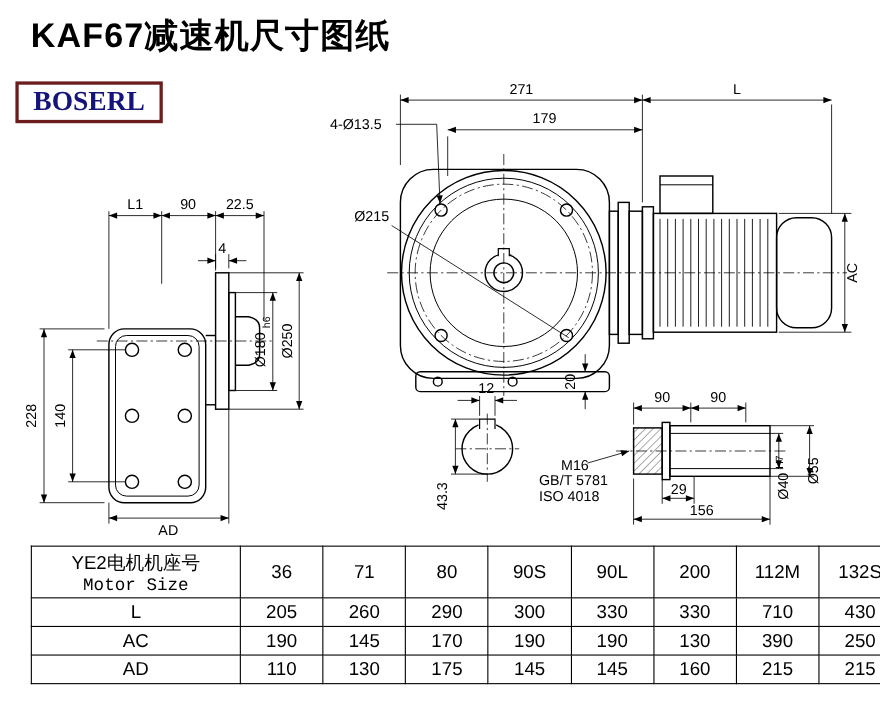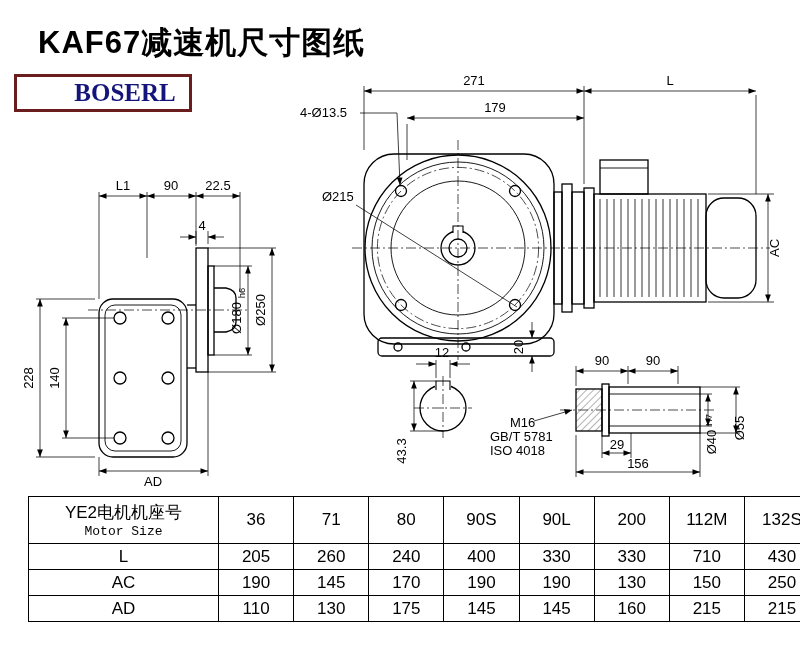--- a/index.html
+++ b/index.html
@@ -1,32 +1,32 @@
 <!DOCTYPE html>
 <html><head>
 <meta charset="utf-8">
 <style>
   html,body { margin:0; padding:0; background:#fff; }
   .page { position:relative; width:800px; height:645px; background:#fff; overflow:hidden;
           font-family:"Liberation Sans", sans-serif; color:#000; }
-  .title { position:absolute; left:26px; top:10px; margin:12px; font-size:31px; font-weight:bold;
+  .title { position:absolute; left:26px; top:10px; margin:2px; font-size:31px; font-weight:bold;
            letter-spacing:1px; font-family:"Liberation Sans", sans-serif; }
   .logo  { position:absolute; left:14px; top:74px; width:128px; height:32px; border:3px solid #6b1d1d;
            display:flex; align-items:center; justify-content:center; background:#fff;
-           font-family:"Liberation Serif", serif; font-weight:bold; font-size:25px; color:#14147a;padding-left:44px; }
+           font-family:"Liberation Serif", serif; font-weight:bold; font-size:25px; color:#14147a; }
   svg.drawing { position:absolute; left:0; top:0; }
   svg text { font-family:"Liberation Sans", sans-serif; font-size:13px; fill:#000; stroke:none; }
   svg text.small { font-size:9.5px; }
   .dim-table { position:absolute; left:4px; top:496px; width:792px; border-collapse:collapse;
                table-layout:fixed;margin-left:24px; }
   .dim-table td { border:1.5px solid #000; text-align:center; vertical-align:middle;
                   font-size:17px; padding:0; background:#fff; }
   .dim-table tr.hdr td { height:46px; }
   .dim-table tr.row td { height:25px; }
-  .mono { font-family:"Liberation Mono", monospace; font-size:13px; }
+  .mono { font-family:"Liberation Mono", monospace; font-size:16px; }
 </style>
 </head>
 <body>
 
 <div class="page">
 
   <h1 class="title">KAF67减速机尺寸图纸</h1>
   <div class="logo">
     <span>BOSERL</span>
   </div>
@@ -235,36 +235,36 @@
       <td>90S</td>
       <td>90L</td>
       <td>200</td>
       <td>112M</td>
       <td>132S</td>
     </tr>
     <tr class="row">
       <td>L</td>
       <td>205</td>
       <td>260</td>
-      <td>240</td>
-      <td>400</td>
+      <td>290</td>
+      <td>300</td>
       <td>330</td>
       <td>330</td>
       <td>710</td>
       <td>430</td>
     </tr>
     <tr class="row">
       <td>AC</td>
       <td>190</td>
       <td>145</td>
       <td>170</td>
       <td>190</td>
       <td>190</td>
       <td>130</td>
-      <td>150</td>
+      <td>390</td>
       <td>250</td>
     </tr>
     <tr class="row">
       <td>AD</td>
       <td>110</td>
       <td>130</td>
       <td>175</td>
       <td>145</td>
       <td>145</td>
       <td>160</td>

